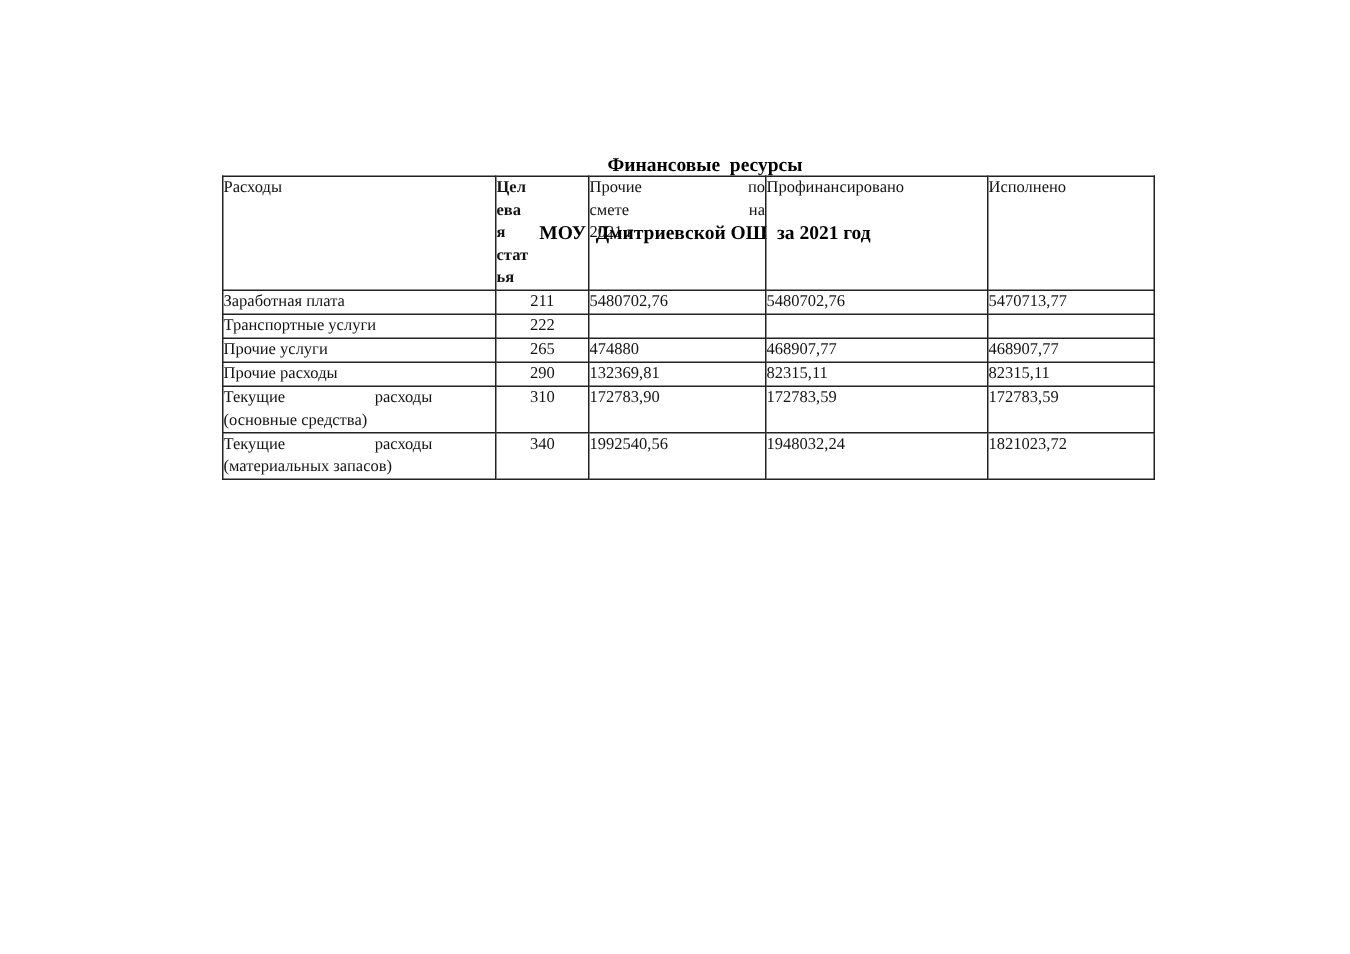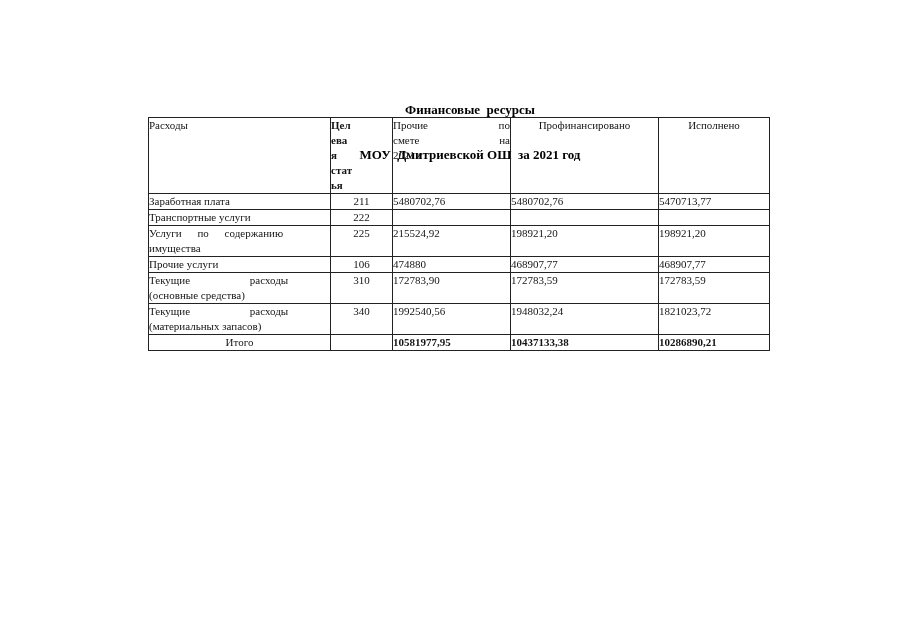--- a/index.html
+++ b/index.html
@@ -24,21 +24,21 @@
   tr.r15{height:15px}
   tr.r16{height:16px}
   tr.r28{height:28px}
   tr.r29{height:29px}
   tr.r30{height:30px}
   td.h1{padding-left:35px;}
   td.h2{white-space:pre-line;padding-left:27px;font-weight:bold;}
   td.h3{padding:0 10px 0 28px;}
   .jline{display:flex;justify-content:space-between;}
   .pline{display:block;}
-  td.h4,td.h5{text-align:center;}
+  td.h4,td.h5{text-align:left;}
   td.exp{padding:0 5px;white-space:pre-line;}
   td.j16::first-line{word-spacing:16px;}
   td.j13::first-line{word-spacing:13px;}
   td.j57::first-line{word-spacing:57px;}
   td.code{text-align:center;}
   td.n3{padding-left:30px;}
   td.n4{padding-left:26px;}
   td.n5{padding-left:31px;}
   td.tlabel{text-align:center;}
   td.bold{font-weight:bold;}
@@ -99,61 +99,53 @@
 
     <tr class="r15">
       <td class="exp">Транспортные услуги</td>
       <td class="code">222</td>
       <td class="n3"></td>
       <td class="n4"></td>
       <td class="n5"></td>
     </tr>
 
 
-    <tr class="r29">
-      <td class="exp j13">Услуги по содержанию
-имущества</td>
-      <td class="code">225</td>
-      <td class="n3">215524,92</td>
-      <td class="n4">198921,20</td>
-      <td class="n5">198921,20</td>
-    </tr>
 
     <tr class="r15">
       <td class="exp">Прочие услуги</td>
-      <td class="code">106</td>
+      <td class="code">265</td>
       <td class="n3">474880</td>
       <td class="n4">468907,77</td>
       <td class="n5">468907,77</td>
     </tr>
 
+    <tr class="r16">
+      <td class="exp">Прочие расходы</td>
+      <td class="code">290</td>
+      <td class="n3">132369,81</td>
+      <td class="n4">82315,11</td>
+      <td class="n5">82315,11</td>
+    </tr>
 
     <tr class="r29">
       <td class="exp j57">Текущие расходы
 (основные средства)</td>
       <td class="code">310</td>
       <td class="n3">172783,90</td>
       <td class="n4">172783,59</td>
       <td class="n5">172783,59</td>
     </tr>
 
     <tr class="r30">
       <td class="exp j57">Текущие расходы
 (материальных запасов)</td>
       <td class="code">340</td>
       <td class="n3">1992540,56</td>
       <td class="n4">1948032,24</td>
       <td class="n5">1821023,72</td>
     </tr>
 
-    <tr class="r15">
-      <td class="tlabel">Итого</td>
-      <td class="code"></td>
-      <td class="n3 bold">10581977,95</td>
-      <td class="n4 bold">10437133,38</td>
-      <td class="n5 bold">10286890,21</td>
-    </tr>
   </tbody>
     </table>
 
   <div class="pagenum">27</div>
 
 </div>
 
 </body></html>

